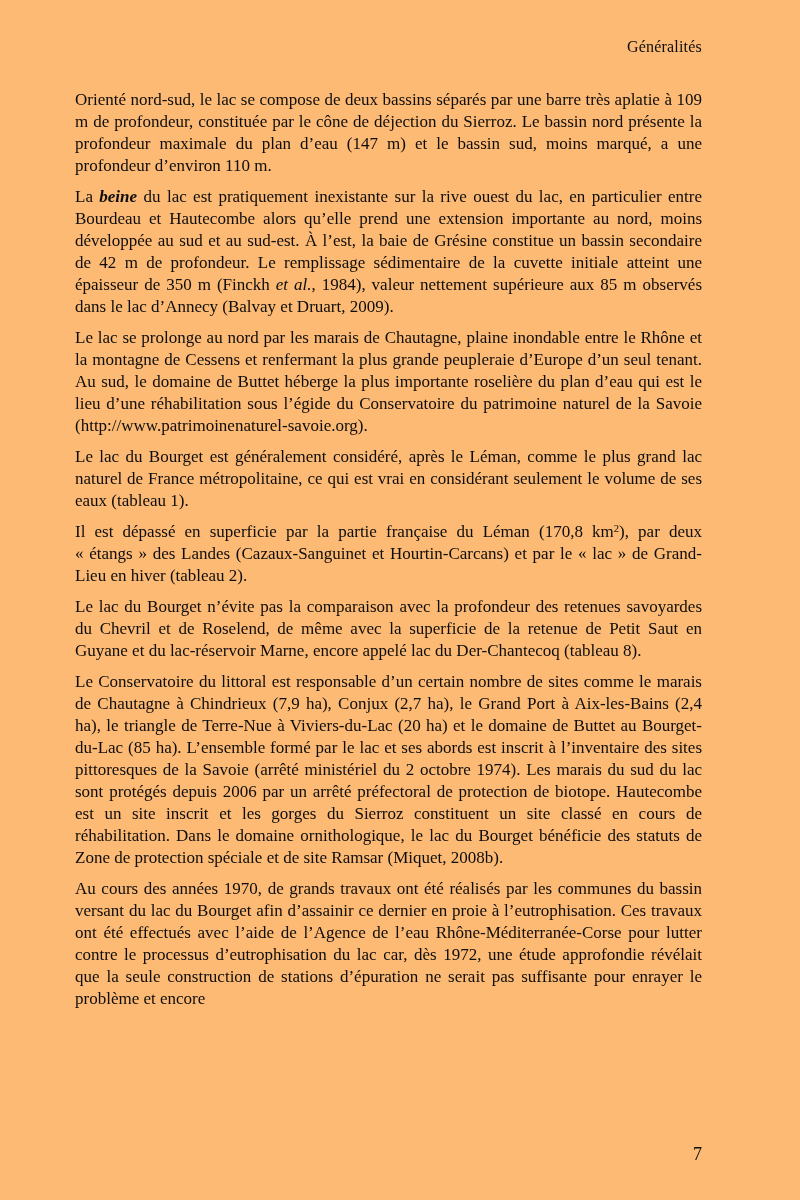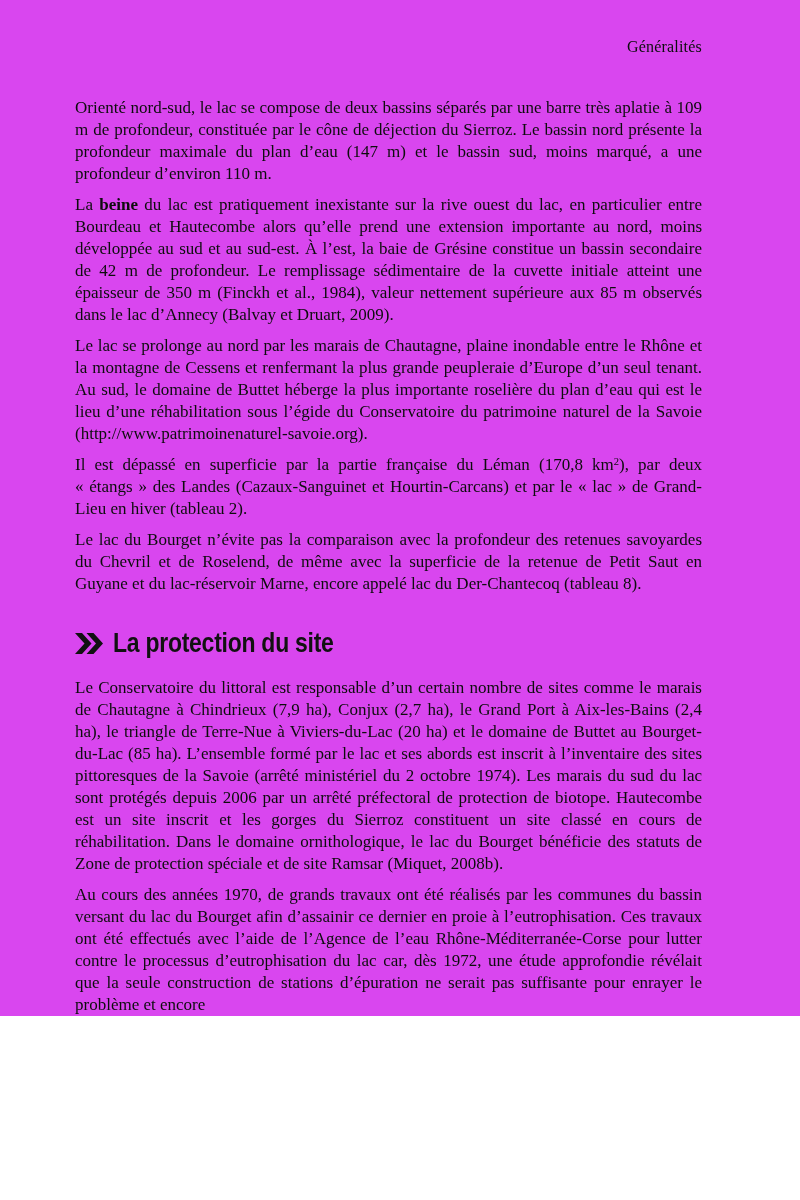--- a/index.html
+++ b/index.html
@@ -3,49 +3,49 @@
 <meta charset="utf-8">
 <style>
   html, body {
     margin: 0;
     padding: 0;
     background: #ffffff;
   }
   .page {
     position: relative;
     width: 800px;
-    height: 1016px;
-    background: #d946ef;
+    height: 1200px;
+    background: #fdba74;
     font-family: "Liberation Serif", serif;
     color: #0d0d0d;
     overflow: hidden;
   }
   .running-header {
     position: absolute;
     top: 38px;
     left: 75px;
     width: 627px;
     text-align: right;
     font-size: 16px;
     letter-spacing: 0.2px;
   }
   .content {
     position: absolute;
     top: 89px;
     left: 75px;
     width: 627px;
   }
   .body-paragraph {
-    margin: 8px 0 9px 0;
+    margin: 0 0 9px 0;
     font-size: 17px;
     line-height: 22px;
     text-align: justify;
     text-justify: inter-word;
   }
-  .body-paragraph .italic { }
+  .body-paragraph .italic { font-style: italic; }
   .body-paragraph .bold { font-weight: bold; }
   .body-paragraph sup {
     font-size: 0.62em;
     line-height: 0;
     vertical-align: baseline;
     position: relative;
     top: -0.45em;
   }
   .section-heading {
     display: flex;
@@ -79,27 +79,21 @@
 </head>
 <body>
 
 <div class="page">
   <div class="running-header">Généralités</div>
 
   <main class="content">
       <p class="body-paragraph"><span>Orienté nord-sud, le lac se compose de deux bassins séparés par une barre très aplatie à 109 m de profondeur, constituée par le cône de déjection du Sierroz. Le bassin nord présente la profondeur maximale du plan d’eau (147 m) et le bassin sud, moins marqué, a une profondeur d’environ 110 m.</span></p>
       <p class="body-paragraph"><span>La </span><span class="italic bold">beine</span><span> du lac est pratiquement inexistante sur la rive ouest du lac, en particulier entre Bourdeau et Hautecombe alors qu’elle prend une extension importante au nord, moins développée au sud et au sud-est. À l’est, la baie de Grésine constitue un bassin secondaire de 42 m de profondeur. Le remplissage sédimentaire de la cuvette initiale atteint une épaisseur de 350 m (Finckh </span><span class="italic">et al.</span><span>, 1984), valeur nettement supérieure aux 85 m observés dans le lac d’Annecy (Balvay et Druart, 2009).</span></p>
       <p class="body-paragraph"><span>Le lac se prolonge au nord par les marais de Chautagne, plaine inondable entre le Rhône et la montagne de Cessens et renfermant la plus grande peupleraie d’Europe d’un seul tenant. Au sud, le domaine de Buttet héberge la plus importante roselière du plan d’eau qui est le lieu d’une réhabilitation sous l’égide du Conservatoire du patrimoine naturel de la Savoie (http://www.patrimoinenaturel-savoie.org).</span></p>
+      <p class="body-paragraph"><span>Le lac du Bourget est généralement considéré, après le Léman, comme le plus grand lac naturel de France métropolitaine, ce qui est vrai en considérant seulement le volume de ses eaux (tableau 1).</span></p>
       <p class="body-paragraph"><span>Il est dépassé en superficie par la partie française du Léman (170,8 km</span><sup>2</sup><span>), par deux «&nbsp;étangs&nbsp;» des Landes (Cazaux-Sanguinet et Hourtin-Carcans) et par le «&nbsp;lac&nbsp;» de Grand-Lieu en hiver (tableau 2).</span></p>
       <p class="body-paragraph"><span>Le lac du Bourget n’évite pas la comparaison avec la profondeur des retenues savoyardes du Chevril et de Roselend, de même avec la superficie de la retenue de Petit Saut en Guyane et du lac-réservoir Marne, encore appelé lac du Der-Chantecoq (tableau 8).</span></p>
-      <h2 class="section-heading">
-        <svg width="28" height="21" viewBox="0 0 28 21" aria-hidden="true">
-          <polygon fill="#111111" points="0,0 7,0 16.5,10.5 7,21 0,21 9.5,10.5"></polygon>
-          <polygon fill="#111111" points="11.5,0 18.5,0 28,10.5 18.5,21 11.5,21 21,10.5"></polygon>
-        </svg>
-        <span class="heading-label">La protection du site</span>
-      </h2>
       <p class="body-paragraph"><span>Le Conservatoire du littoral est responsable d’un certain nombre de sites comme le marais de Chautagne à Chindrieux (7,9 ha), Conjux (2,7 ha), le Grand Port à Aix-les-Bains (2,4 ha), le triangle de Terre-Nue à Viviers-du-Lac (20 ha) et le domaine de Buttet au Bourget-du-Lac (85 ha). L’ensemble formé par le lac et ses abords est inscrit à l’inventaire des sites pittoresques de la Savoie (arrêté ministériel du 2 octobre 1974). Les marais du sud du lac sont protégés depuis 2006 par un arrêté préfectoral de protection de biotope. Hautecombe est un site inscrit et les gorges du Sierroz constituent un site classé en cours de réhabilitation. Dans le domaine ornithologique, le lac du Bourget bénéficie des statuts de Zone de protection spéciale et de site Ramsar (Miquet, 2008b).</span></p>
       <p class="body-paragraph"><span>Au cours des années 1970, de grands travaux ont été réalisés par les communes du bassin versant du lac du Bourget afin d’assainir ce dernier en proie à l’eutrophisation. Ces travaux ont été effectués avec l’aide de l’Agence de l’eau Rhône-Méditerranée-Corse pour lutter contre le processus d’eutrophisation du lac car, dès 1972, une étude approfondie révélait que la seule construction de stations d’épuration ne serait pas suffisante pour enrayer le problème et encore</span></p>
     </main>
 
   <div class="page-number">7</div>
 </div>
 
 </body></html>

